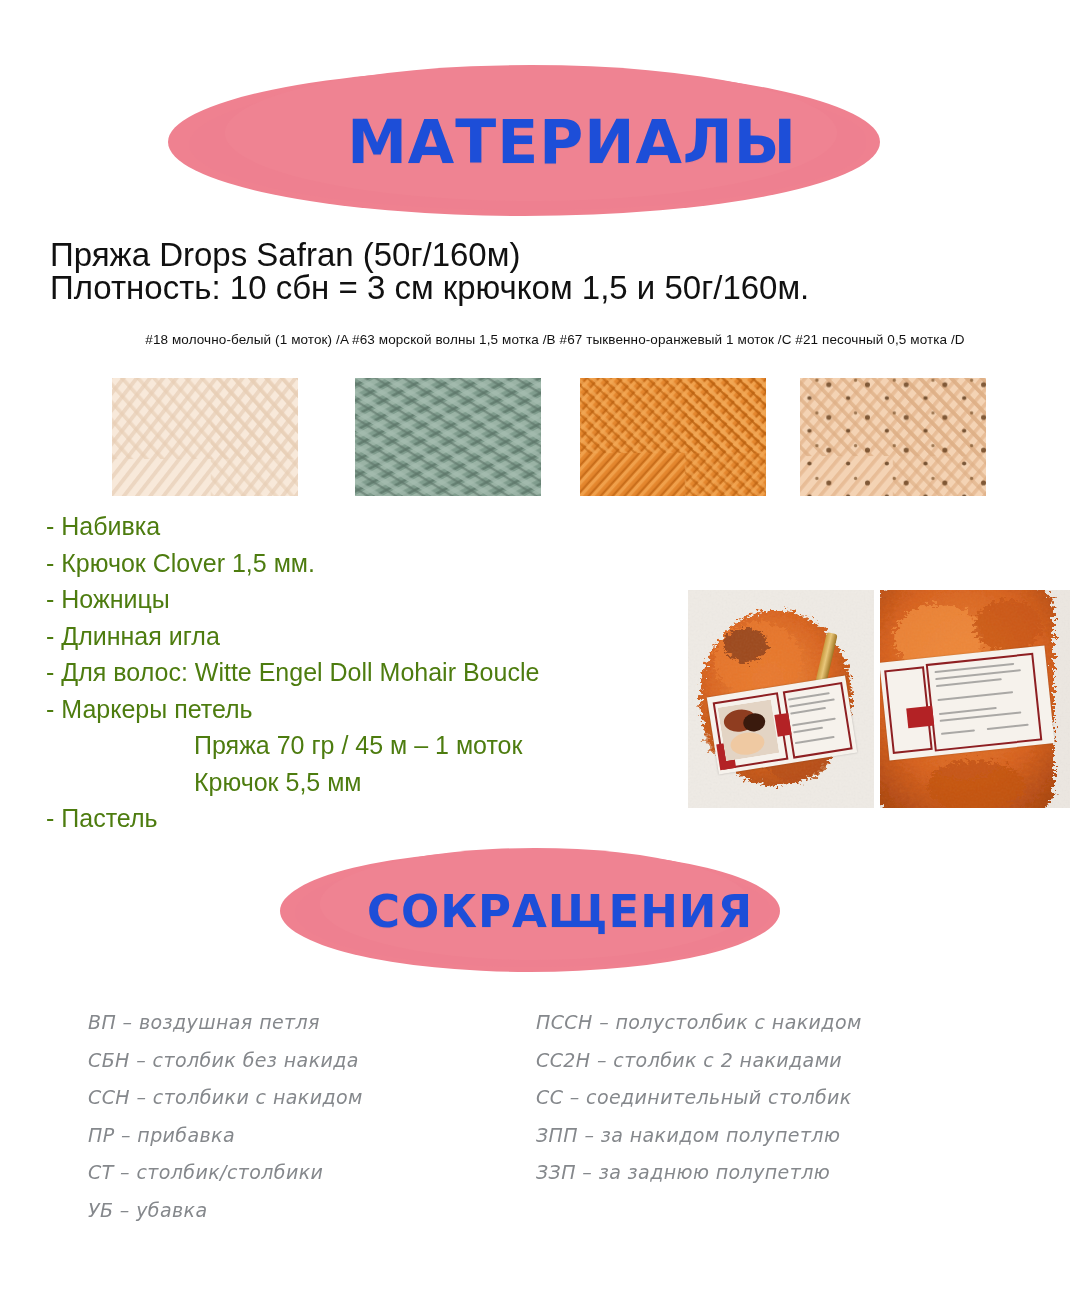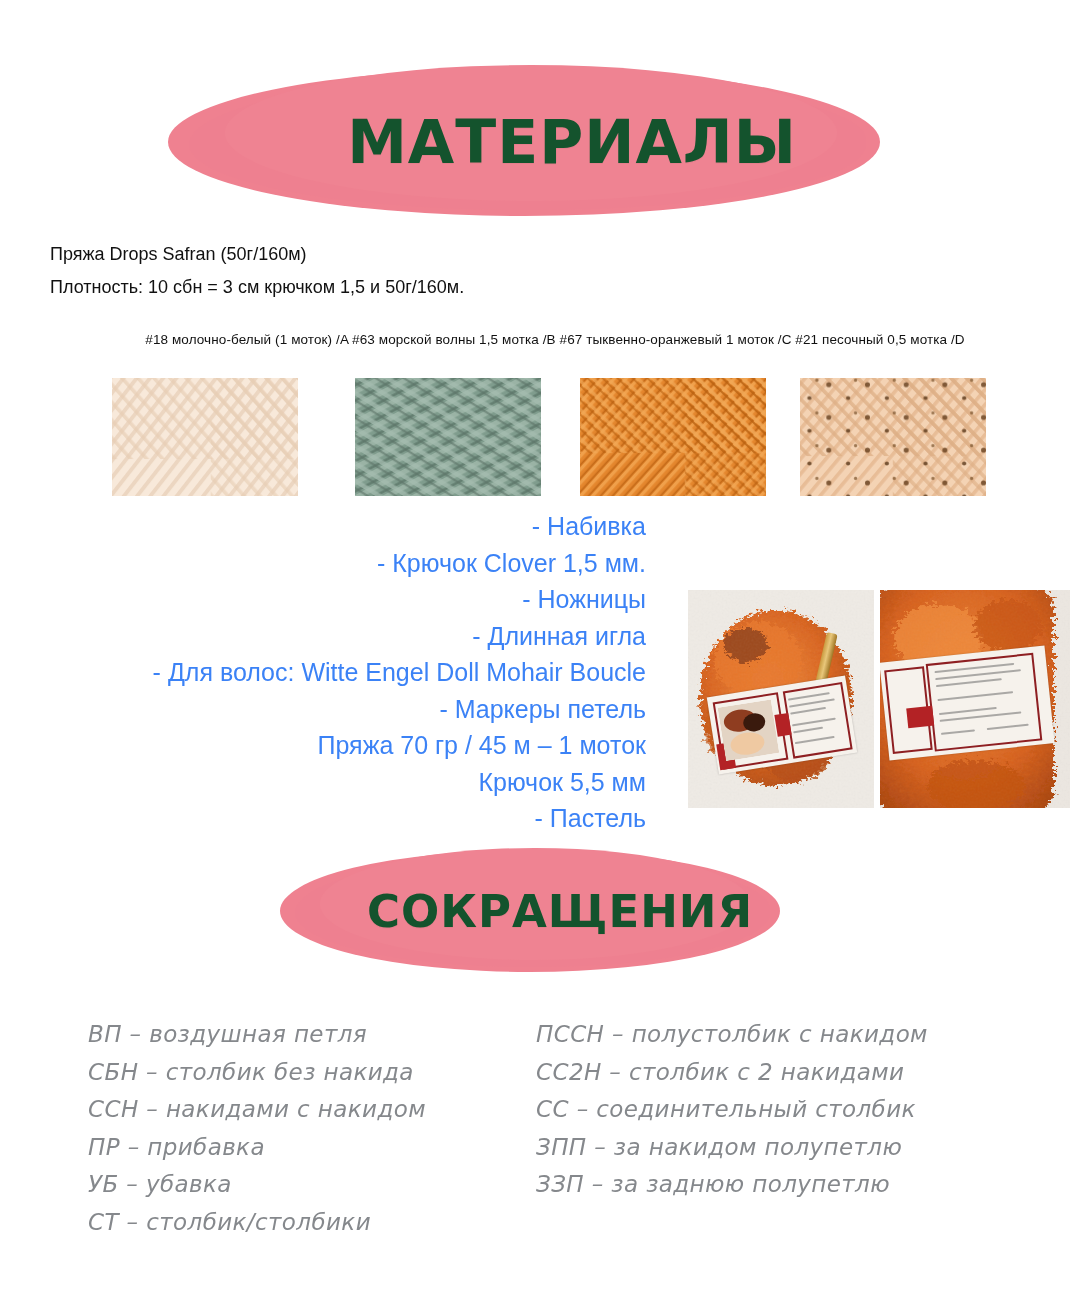--- a/index.html
+++ b/index.html
@@ -47,21 +47,21 @@
     left: 8%;
     right: 6%;
     top: -2%;
     bottom: 10%;
     background: #ef8392;
     border-radius: 50%;
   }
   .banner-text {
     position: relative;
     z-index: 3;
-    color: #14532d;
+    color: #1d4ed8;
     font-family: "DejaVu Sans", sans-serif;
     font-weight: 700;
     letter-spacing: 1px;
     white-space: nowrap;
     text-shadow: 0 1px 0 rgba(200,110,125,0.25);
   }
 
   #banner-materials {
     left: 168px;
     top: 68px;
@@ -83,21 +83,21 @@
     font-size: 45px;
     margin-left: 60px;
   }
 
   
   #yarn-intro {
     position: absolute;
     left: 50px;
     top: 238px;
     width: 900px;
-    font-size: 18px;
+    font-size: 33px;
     line-height: 33px;
     color: #111;
   }
 
   
   #color-codes {
     position: absolute;
     left: 50px;
     top: 332px;
     width: 1010px;
@@ -134,22 +134,21 @@
   .sw-4 { left: 800px; }
 
   
   #tools-list {
     position: absolute;
     left: 46px;
     top: 508px;
     width: 600px;
     font-size: 25px;
     line-height: 36.5px;
-    color: #3b82f6;
-    text-align: right;
+    color: #4d7c0f;
   }
   #tools-list .indent { padding-left: 148px; }
 
   
   #photos {
     position: absolute;
     left: 688px;
     top: 590px;
     width: 382px;
     height: 218px;
@@ -186,26 +185,25 @@
     opacity: 0.55;
     height: 2px;
     border-radius: 1px;
   }
 
   
   .abbrev-col {
     position: absolute;
     font-family: "DejaVu Sans", sans-serif;
     font-style: italic;
-    font-size: 23px;
+    font-size: 19px;
     line-height: 37.5px;
     color: #85888c;
     letter-spacing: 0.4px;
     white-space: nowrap;
-    margin-top: 12px;
   }
   #abbrev-left  { left: 88px;  top: 1004px; }
   #abbrev-right { left: 536px; top: 1004px; }
 </style>
 </head>
 <body>
 
 <div class="banner" id="banner-materials">
   <div class="blob"></div>
   <span class="banner-text">МАТЕРИАЛЫ</span>
@@ -422,24 +420,24 @@
 </div>
 
 <div class="banner" id="banner-abbrev">
   <div class="blob"></div>
   <span class="banner-text">СОКРАЩЕНИЯ</span>
 </div>
 
 <div class="abbrev-col" id="abbrev-left">
   <div>ВП – воздушная петля</div>
   <div>СБН – столбик без накида</div>
-  <div>ССН – накидами с накидом</div>
+  <div>ССН – столбики с накидом</div>
   <div>ПР – прибавка</div>
+  <div>СТ – столбик/столбики</div>
   <div>УБ – убавка</div>
-  <div>СТ – столбик/столбики</div>
 </div>
 
 <div class="abbrev-col" id="abbrev-right">
   <div>ПССН – полустолбик с накидом</div>
   <div>СС2Н – столбик с 2 накидами</div>
   <div>СС – соединительный столбик</div>
   <div>ЗПП – за накидом полупетлю</div>
   <div>ЗЗП – за заднюю полупетлю</div>
 </div>
 

